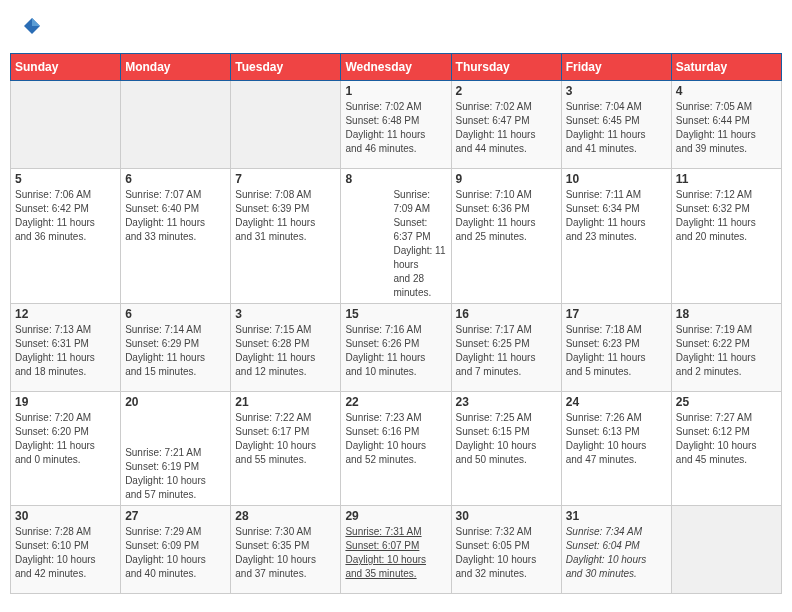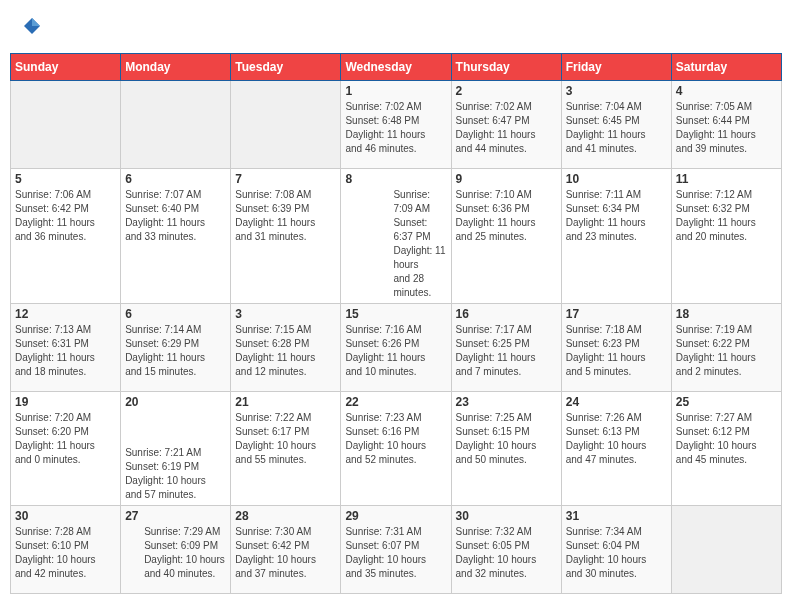--- a/index.html
+++ b/index.html
@@ -317,49 +317,49 @@
       <tr>
         <td>
           <span class="day-number">30</span>
           <div class="day-info" style="white-space: pre-line;">Sunrise: 7:28 AM
 Sunset: 6:10 PM
 Daylight: 10 hours
 and 42 minutes.</div>
         </td>
         <td>
           <span class="day-number">27</span>
-          <div class="day-info" style="white-space: pre-line; margin-left: 19px;">Sunrise: 7:29 AM
+          <div class="day-info" style="white-space: pre-line;">Sunrise: 7:29 AM
 Sunset: 6:09 PM
 Daylight: 10 hours
 and 40 minutes.</div>
         </td>
         <td>
           <span class="day-number">28</span>
           <div class="day-info" style="white-space: pre-line;">Sunrise: 7:30 AM
-Sunset: 6:42 PM
+Sunset: 6:35 PM
 Daylight: 10 hours
 and 37 minutes.</div>
         </td>
         <td>
           <span class="day-number">29</span>
-          <div class="day-info" style="white-space: pre-line;">Sunrise: 7:31 AM
+          <div class="day-info" style="white-space: pre-line; text-decoration: underline;">Sunrise: 7:31 AM
 Sunset: 6:07 PM
 Daylight: 10 hours
 and 35 minutes.</div>
         </td>
         <td>
           <span class="day-number">30</span>
           <div class="day-info" style="white-space: pre-line;">Sunrise: 7:32 AM
 Sunset: 6:05 PM
 Daylight: 10 hours
 and 32 minutes.</div>
         </td>
         <td>
           <span class="day-number">31</span>
-          <div class="day-info" style="white-space: pre-line;">Sunrise: 7:34 AM
+          <div class="day-info" style="white-space: pre-line; font-style: italic;">Sunrise: 7:34 AM
 Sunset: 6:04 PM
 Daylight: 10 hours
 and 30 minutes.</div>
         </td>
         <td class="empty-cell"></td>
       </tr>
     </tbody>
 </table>
 
 </body></html>

